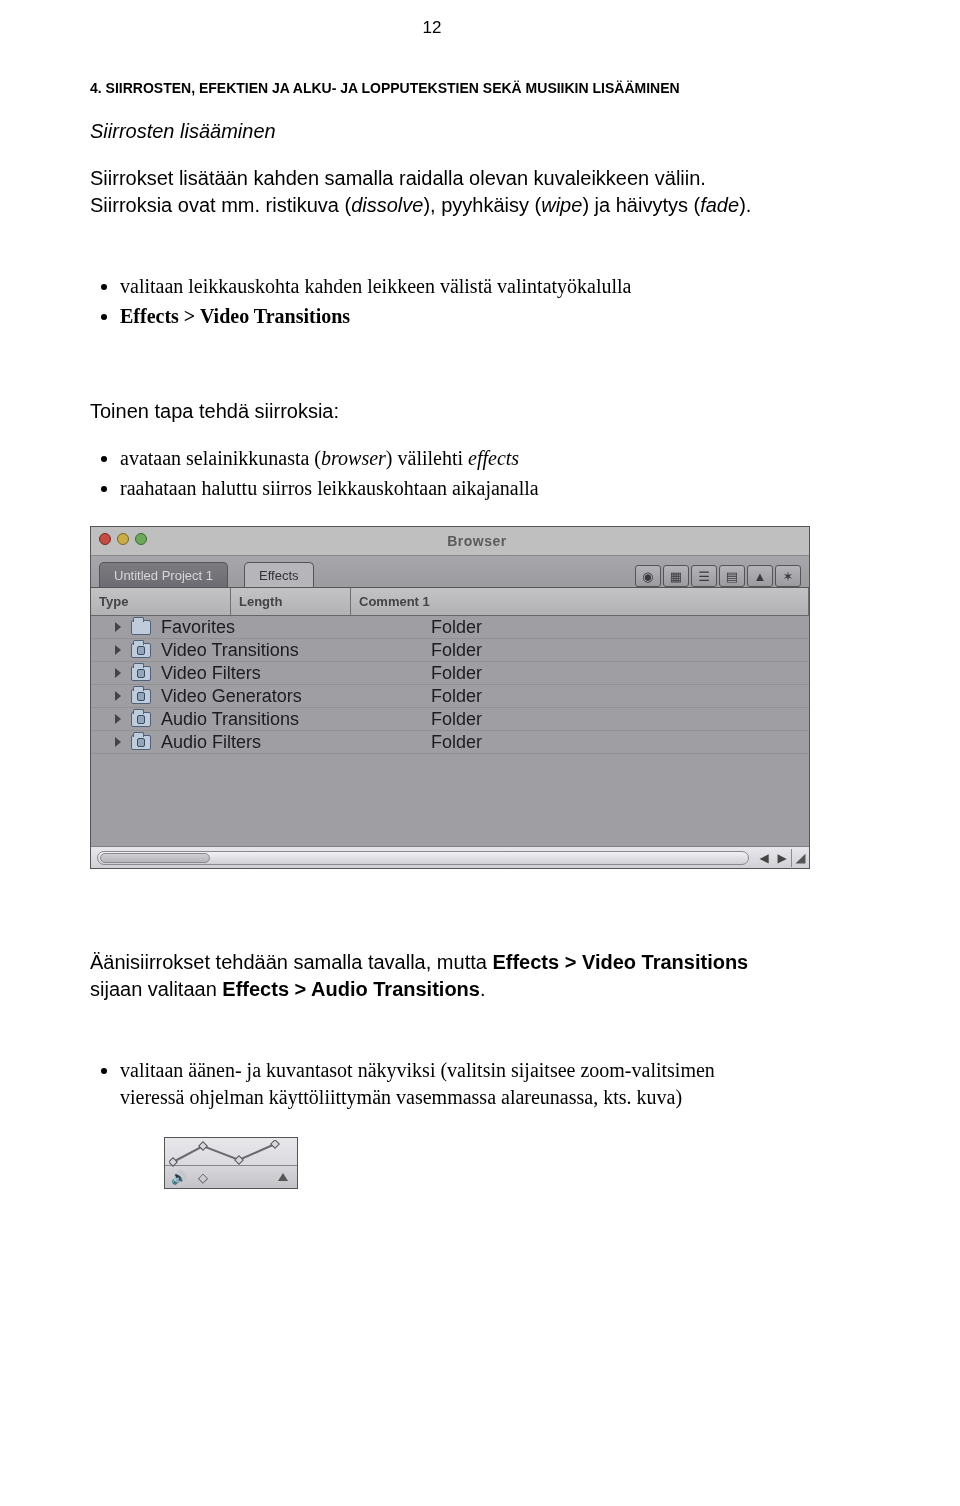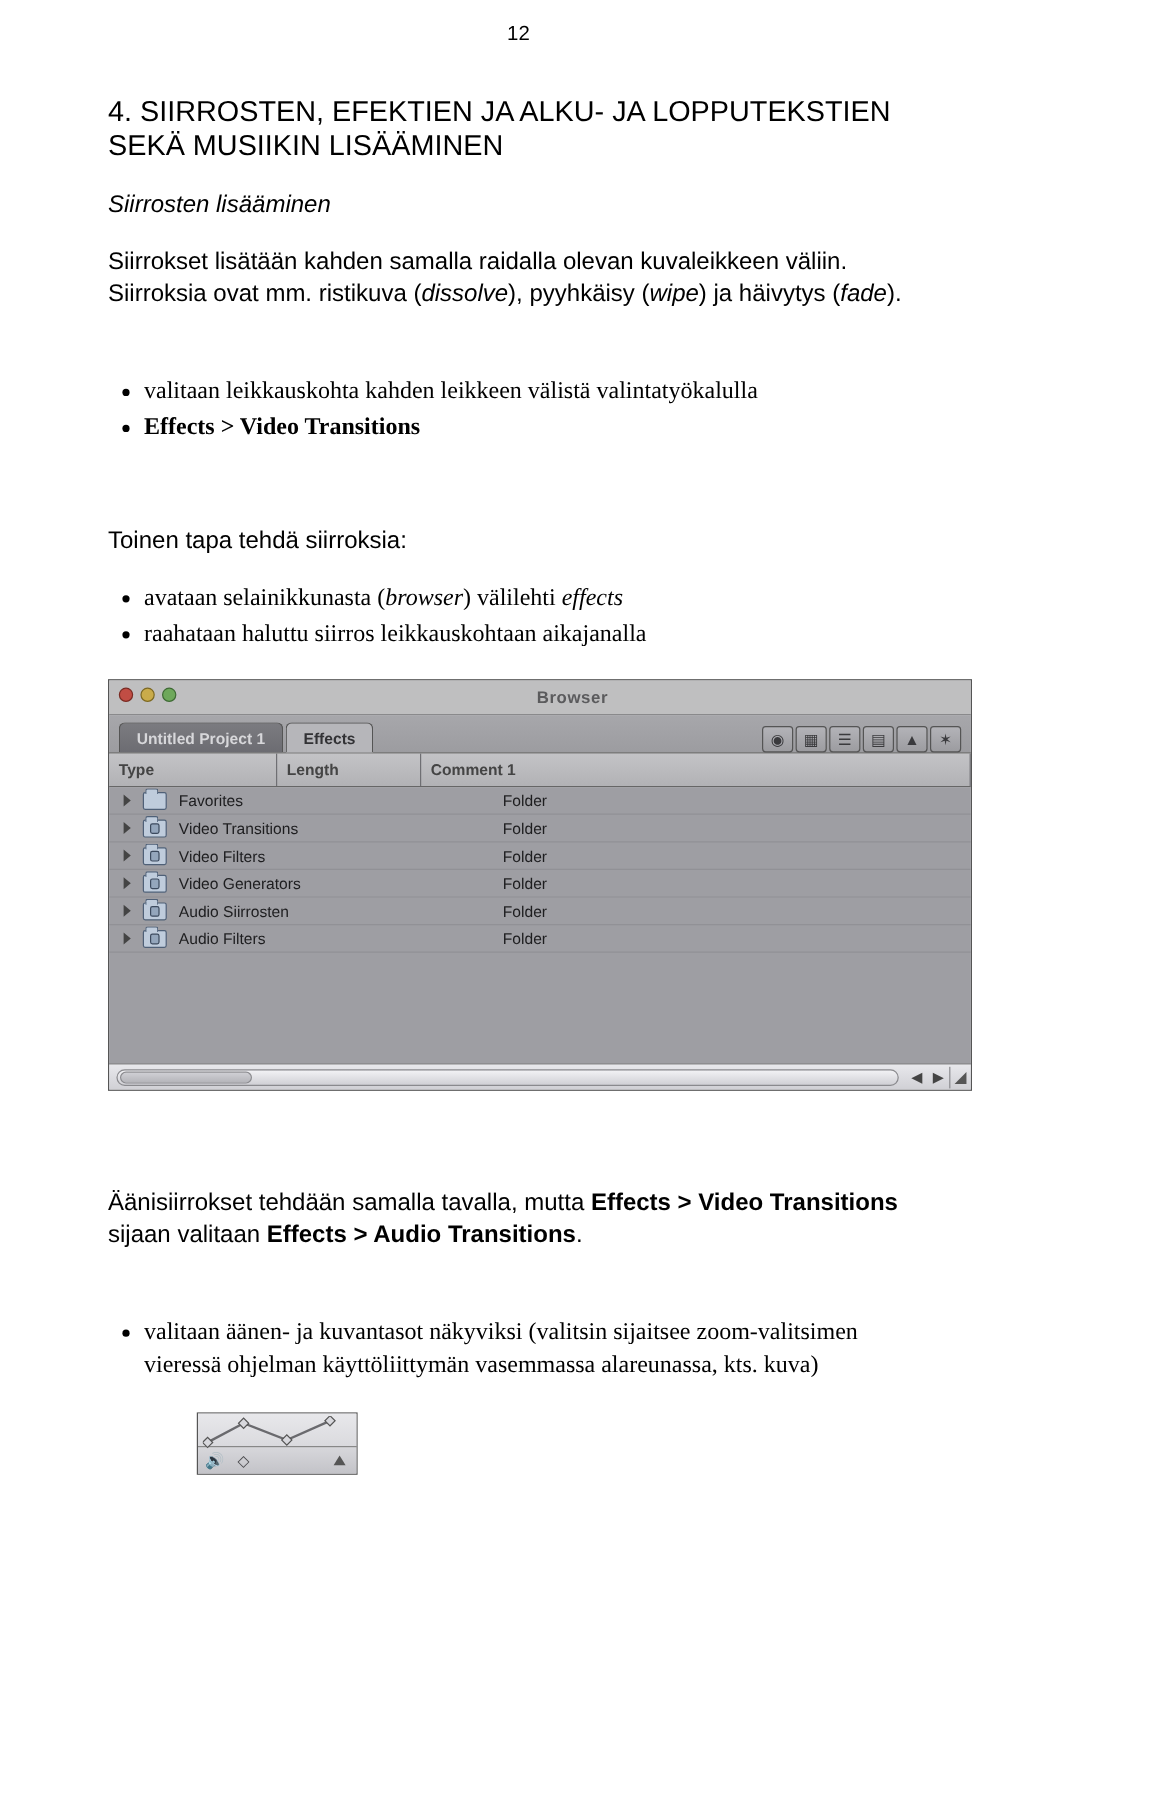--- a/index.html
+++ b/index.html
@@ -16,22 +16,22 @@
     position: relative;
   }
   .page-num {
     position: absolute;
     top: 18px;
     left: 50%;
     transform: translateX(-50%);
     font-size: 17px;
   }
   h1.section {
-    font-size: 24px;
-    font-weight: normal;
+    font-size: 14px;
+    font-weight: bold;
     margin: 40px 0 22px 0;
   }
   p, li { font-size: 20px; line-height: 1.35; }
   .italic { font-style: italic; }
   .bold { font-weight: bold; }
   ul { margin: 4px 0 18px 30px; padding: 0; }
   li { list-style: disc; margin-bottom: 3px; margin-left: 0; text-align: left; padding-right: 20px; font-family: Liberation Serif, serif; }
   .spacer-md { height: 30px; }
   .spacer-lg { height: 36px; }
 
@@ -59,23 +59,22 @@
     display:flex; align-items:flex-end;
     background:linear-gradient(#a7a7ab,#9c9ca0);
     padding:0 8px;
     border-bottom:1px solid #555;
   }
   .tab {
     padding:5px 14px 4px; margin-top:6px;
     border:1px solid #555; border-bottom:none;
     background:linear-gradient(#7b7b80,#6c6c72);
     color:#d7d7da; border-radius:5px 5px 0 0;
-    font-size:13px; margin-right:2px;
+    font-size:13px; margin-right:16px;
     cursor:pointer;
-    font-weight:bold;
   }
   .tab.active{
     background:#b6b6ba; color:#323235;
   }
   .bp-toolbar-icons{margin-left:auto;display:flex;gap:2px;align-items:center;}
   .ticon{
     width:26px;height:22px;border:1px solid #555;border-radius:3px;
     background:linear-gradient(#b3b3b8,#9c9ca0);display:flex;align-items:center;justify-content:center;
     color:#3a3a3d;font-size:13px;cursor:pointer;
   }
@@ -87,21 +86,21 @@
   .bp-header .col{padding:6px 8px;border-right:1px solid #6f6f73;}
   .col-name{flex:0 0 320px;padding-left:60px!important;}
   .col-type{flex:0 0 140px;}
   .col-len{flex:0 0 120px;}
   .col-com{flex:1;border-right:none;}
 
   .bp-body{background:#9e9ea3;min-height:230px;}
   .row{
     display:flex;align-items:center;height:23px;
     border-bottom:1px solid rgba(0,0,0,.08);
-    padding-left:12px;color:#1d1d1f;font-size:13px;
+    padding-left:24px;color:#1d1d1f;font-size:18px;
   }
   .row .arrow{
     width:0;height:0;border-top:5px solid transparent;border-bottom:5px solid transparent;
     border-left:6px solid #444;margin-right:10px;
   }
   .row .folder{
     width:20px;height:15px;background:#bfccdc;border:1px solid #4f6077;border-radius:2px;
     position:relative;margin-right:10px;
   }
   .row .folder::before{
@@ -228,21 +227,21 @@
           </span>
           <span class="name">Video Generators</span>
           <span class="type">Folder</span>
           <span class="len"></span>
         </div>
         <div class="row">
           <span class="arrow"></span>
           <span class="folder">
             <span class="lock"></span>
           </span>
-          <span class="name">Audio Siirrosten</span>
+          <span class="name">Audio Transitions</span>
           <span class="type">Folder</span>
           <span class="len"></span>
         </div>
         <div class="row">
           <span class="arrow"></span>
           <span class="folder">
             <span class="lock"></span>
           </span>
           <span class="name">Audio Filters</span>
           <span class="type">Folder</span>

